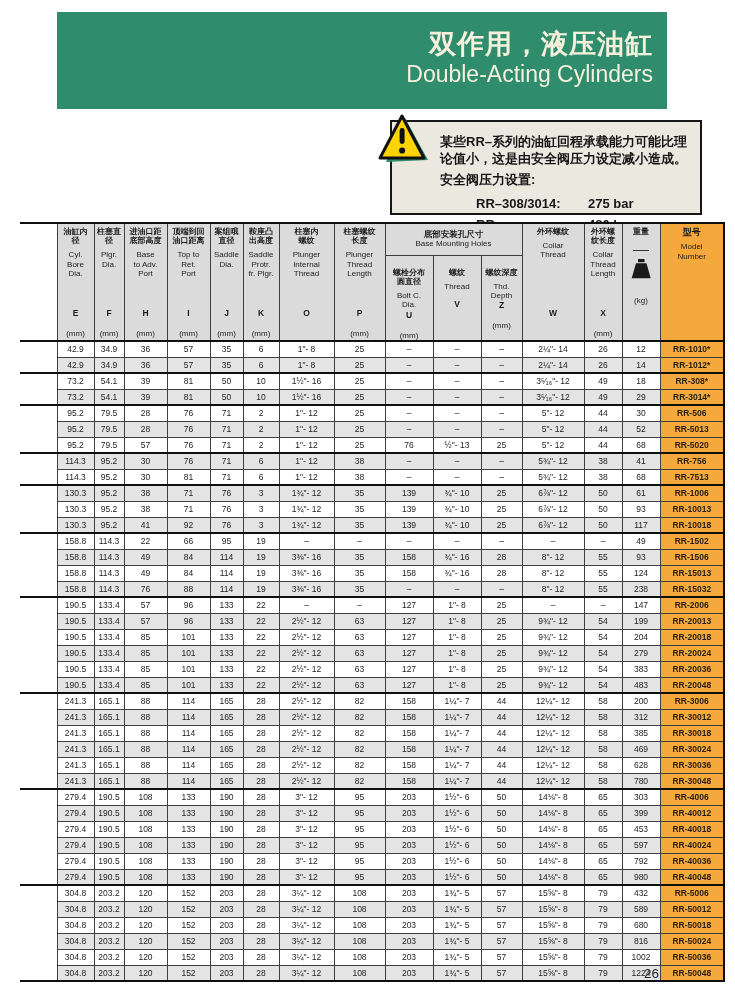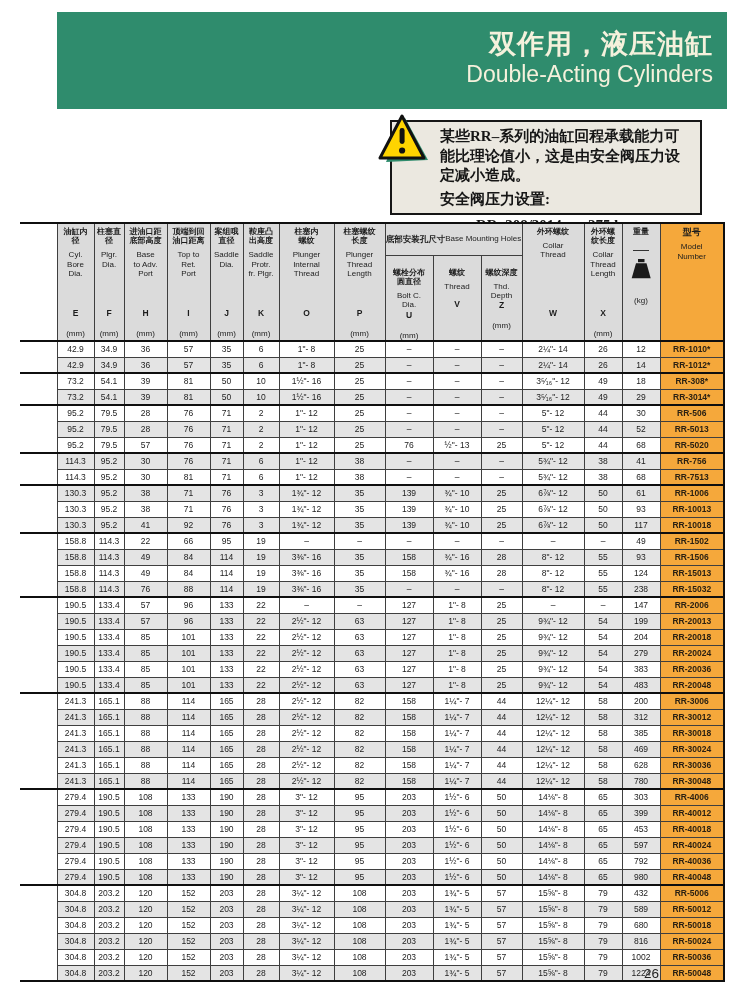--- a/index.html
+++ b/index.html
@@ -3,35 +3,35 @@
 <meta charset="utf-8">
 <style>
   html,body{margin:0;padding:0;}
   body{
     width:735px;height:1004px;position:relative;background:#ffffff;
     font-family:"Liberation Sans","DejaVu Sans",sans-serif;color:#1c1c1c;
     overflow:hidden;
   }
   
   .green-banner{
-    position:absolute;left:57px;top:12px;width:670px;height:97px;
+    position:absolute;left:57px;top:12px;width:610px;height:97px;
     background:#2F8C6D;color:#F5F1DC;text-align:right;box-sizing:border-box;
     padding:16px 14px 0 0;
   }
   .title-zh{font-size:27px;font-weight:bold;letter-spacing:1px;line-height:1.2;}
   .title-en{font-size:23px;line-height:1.25;}
   
   .warning-box{
     position:absolute;left:390px;top:120px;width:312px;height:95px;
     background:#EBE8E0;border:2px solid #161616;box-sizing:border-box;
   }
   .warn-tri{position:absolute;left:-16px;top:-10px;}
   .warn-content{
-    margin-left:42px;padding:5px 6px 0 6px;font-size:15px;font-weight:bold;
-    color:#161616;line-height:1.3;font-family:Liberation Serif, serif;
+    margin-left:42px;padding:12px 6px 0 6px;font-size:13px;font-weight:bold;
+    color:#161616;line-height:1.3;
   }
   .warn-heading{margin-top:4px;}
   .warn-settings{margin-top:4px;}
   .set-row{display:flex;line-height:1.65;margin-left:36px;}
   .set-label{width:112px;}
   
   #spec-table{
     position:absolute;left:20px;top:222px;border-collapse:collapse;
     table-layout:fixed;font-family:"Liberation Sans","DejaVu Sans",sans-serif;
   }
@@ -49,21 +49,21 @@
   #spec-table tr.gend td{border-bottom:2px solid #0f0f0f;}
   #spec-table .blank{border:none;background:#ffffff !important;}
   #spec-table thead th.blank{border-top:2px solid #0f0f0f;border-bottom:2px solid #0f0f0f;background:#ffffff;}
   #spec-table tr.gend td.blank{border-bottom:2px solid #0f0f0f;}
   .hc{display:flex;flex-direction:column;align-items:center;height:116px;padding:3px 1px 2px 1px;box-sizing:border-box;}
   .hc2{height:66px;}
   .hc .cn{font-weight:bold;font-size:8px;line-height:1.15;white-space:pre-line;}
   .hc .en{font-size:8px;line-height:1.15;white-space:pre-line;margin-top:5px;}
   .hc .code{font-weight:bold;font-size:8.5px;margin-top:auto;}
   .hc .unit{font-size:8px;margin-top:11px;min-height:9px;}
-  .gt{display:flex;flex-direction:row;align-items:center;justify-content:center;height:24px;}
+  .gt{display:flex;flex-direction:column;align-items:center;justify-content:center;height:24px;}
   .gt .cn{font-weight:bold;font-size:8.5px;line-height:1.1;}
   .gt .en{font-size:8px;line-height:1.1;}
   .hc .cn.u{border-bottom:1px solid #333;padding-bottom:14px;}
   .hc.center{justify-content:flex-start;}
   .hc.center .cn{font-size:9px;}
   .hc svg{margin-top:8px;}
   .page-number{position:absolute;left:644px;top:966px;font-size:13.5px;color:#222;}
 </style>
 </head>
 <body>

